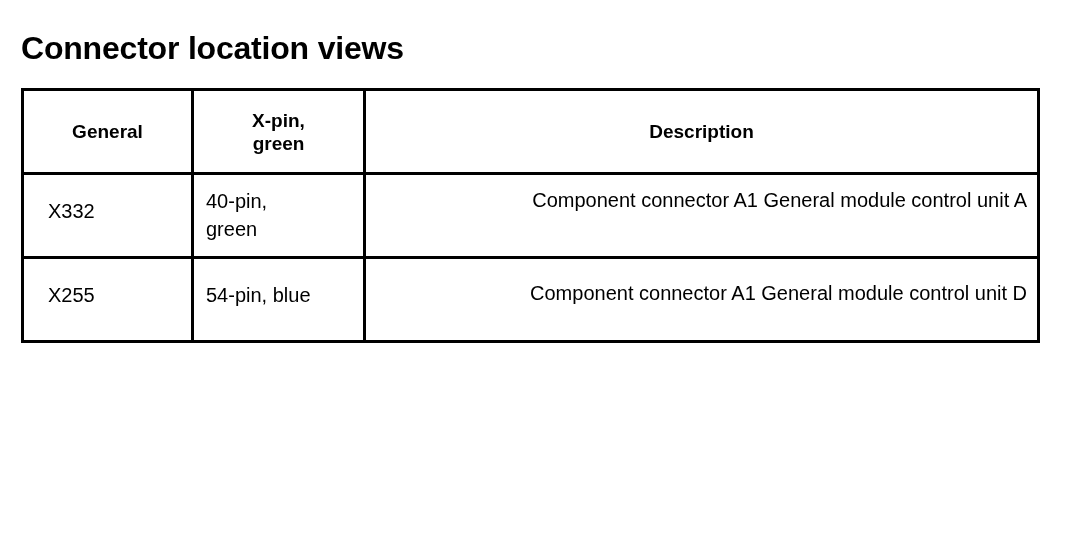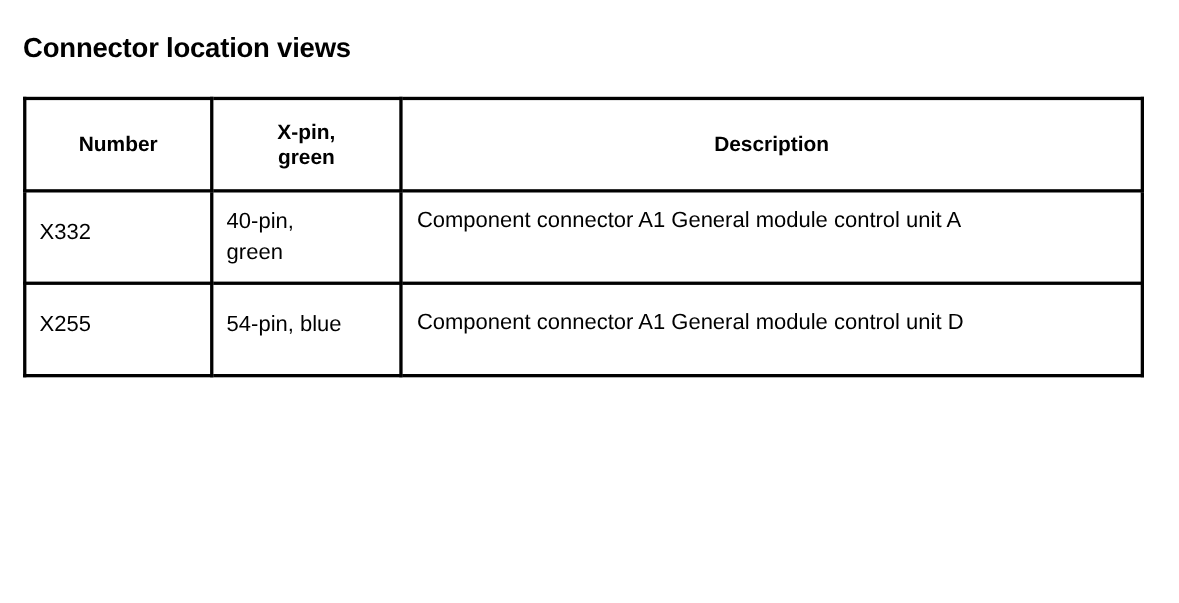--- a/index.html
+++ b/index.html
@@ -18,21 +18,21 @@
   }
   .page {
     position: relative;
     width: 1072px;
     height: 548px;
   }
   .page-title {
     position: absolute;
     left: 21px;
     top: 12px;
-    font-size: 25px;
+    font-size: 32px;
     font-weight: bold;
     letter-spacing: -0.2px;
     line-height: 30px;
     white-space: nowrap;
   }
   .connector-table {
     position: absolute;
     left: 21px;
     top: 88px;
     width: 1016px;
@@ -66,28 +66,30 @@
     height: 81px;
   }
   .cell-inner {
     font-size: 20px;
     font-weight: normal;
     line-height: 28px;
     padding: 10px 12px 0 12px;
   }
   .cell-number .cell-inner {
     padding-top: 22px;
+    margin-left: 12px;
   }
   .cell-xpin .cell-inner {
     padding-top: 12px;
   }
   .cell-desc .cell-inner {
     padding-top: 11px;
     padding-left: 13px;
     padding-right: 10px;
+    text-align: right;
   }
   .row-last .cell-xpin .cell-inner {
     padding-top: 22px;
   }
   .row-last .cell-desc .cell-inner {
     padding-top: 20px;
   }
   .nowrap { white-space: pre-line; }
 </style>
 </head>
@@ -99,21 +101,21 @@
 
   <table class="connector-table">
     <colgroup>
       <col class="col-number">
       <col class="col-xpin">
       <col class="col-desc">
     </colgroup>
     <thead>
       <tr>
         <th>
-          <div class="th-inner nowrap">Number</div>
+          <div class="th-inner nowrap">General</div>
         </th>
         <th>
           <div class="th-inner nowrap">X-pin,
 green</div>
         </th>
         <th>
           <div class="th-inner nowrap">Description</div>
         </th>
       </tr>
     </thead>

